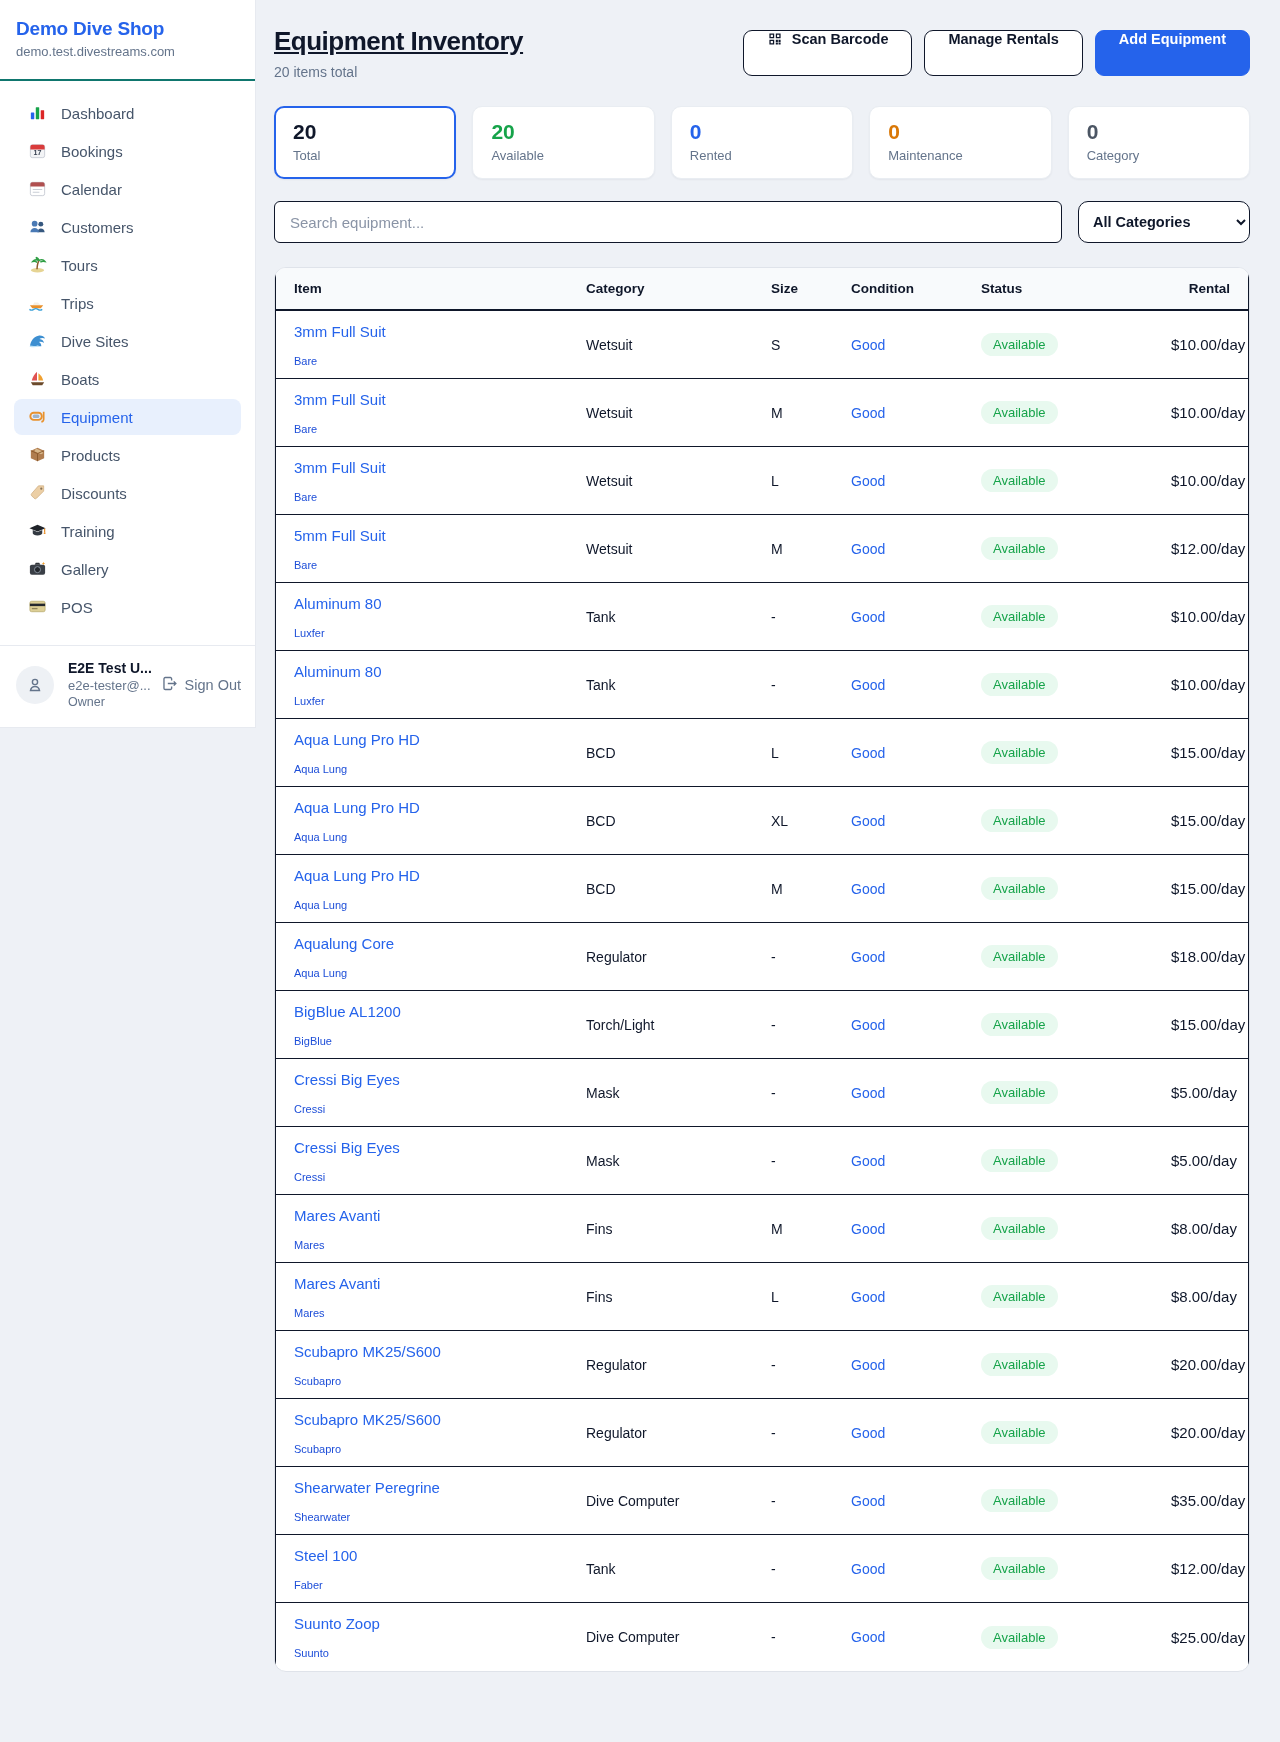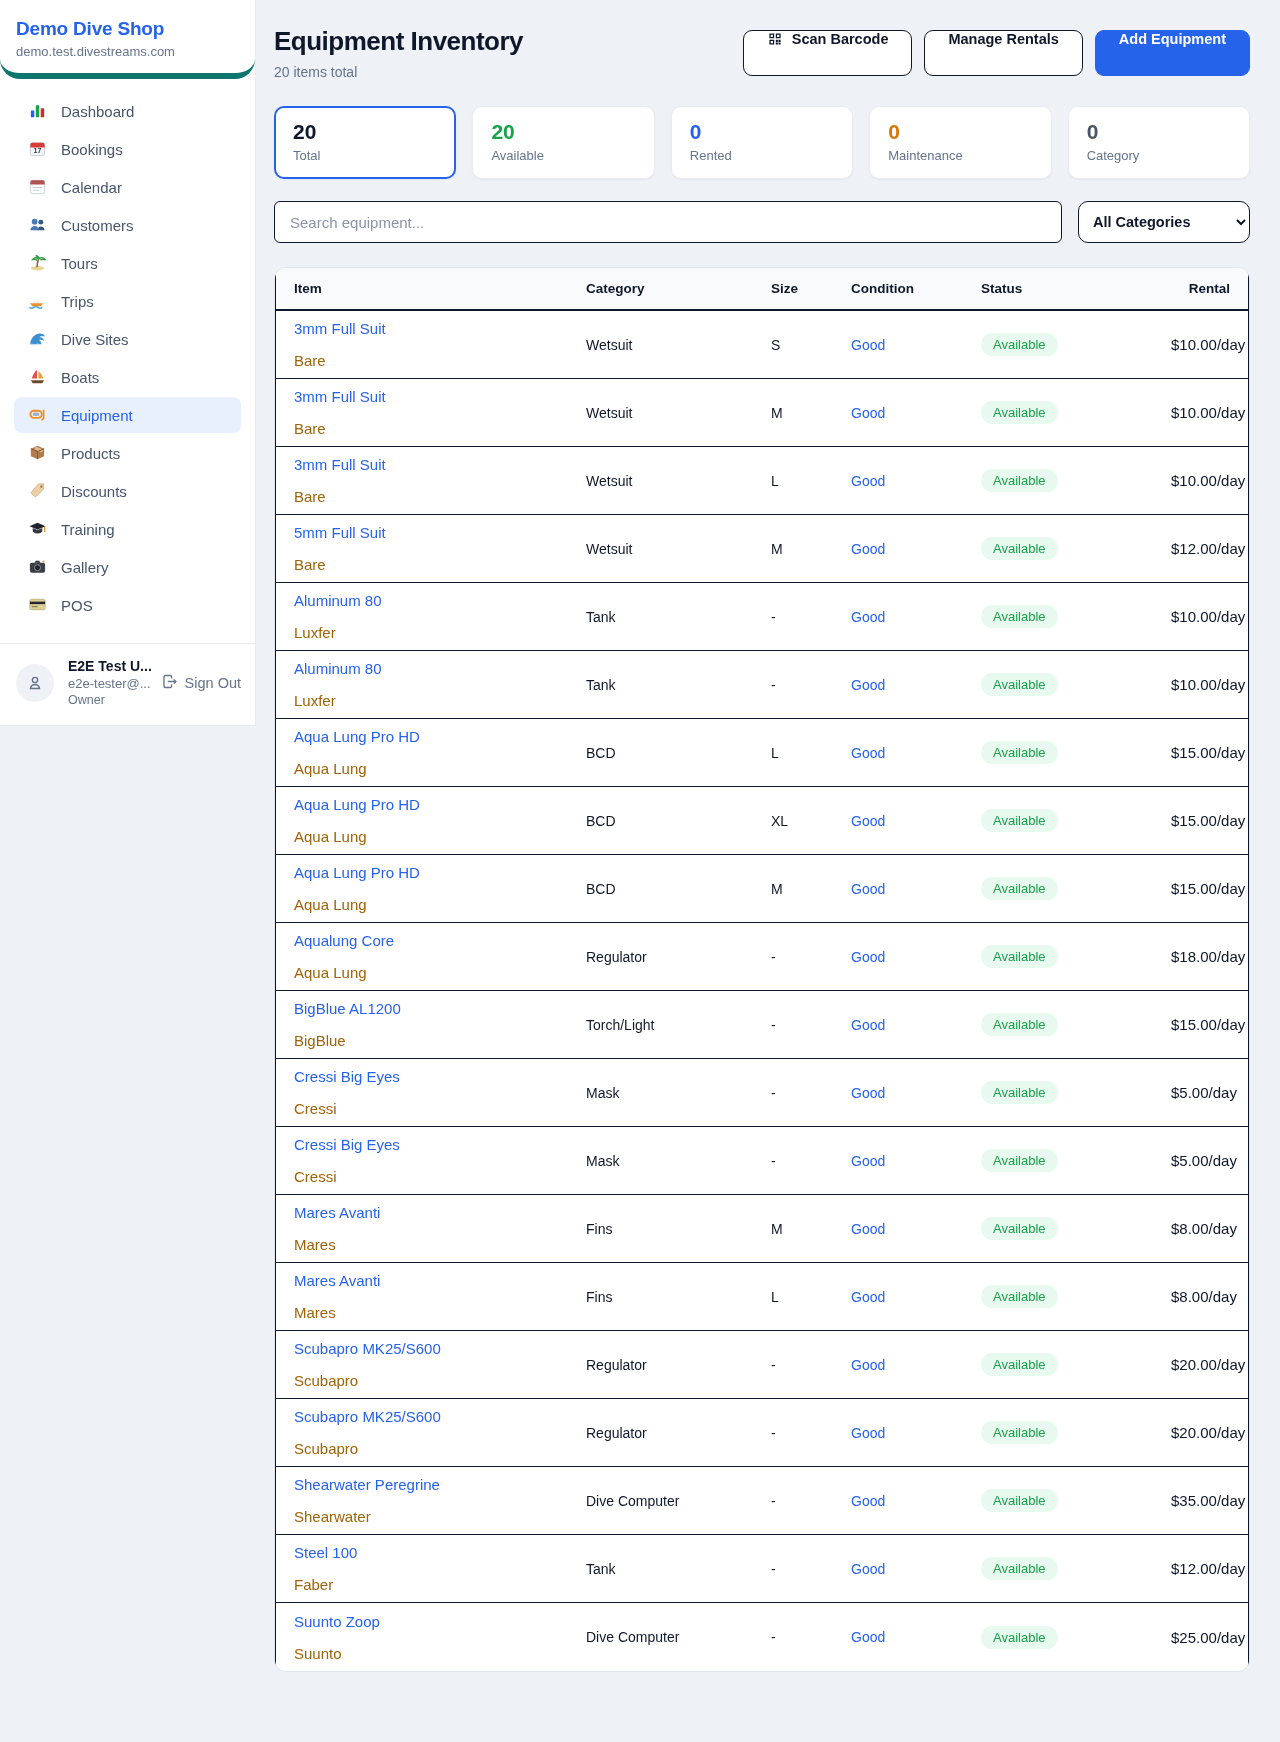--- a/index.html
+++ b/index.html
@@ -12,21 +12,21 @@
     position:relative;
   }
   
   .sidebar {
     position:absolute; top:0; left:0; width:256px;
     background:#fff;
     border-right:1px solid #e7eaf0;
     border-bottom:1px solid #e7eaf0;
     padding-bottom:2px;
   }
-  .brand-block { padding:18px 16px 14px 16px; border-bottom:6px solid #0f766e;border-radius:20px; }
+  .brand-block { padding:18px 16px 20px 16px; border-bottom:2px solid #0f766e; }
   .brand { color:#2563eb; font-size:19px; font-weight:bold; letter-spacing:-0.2px; cursor:pointer; }
   .domain { color:#64748b; font-size:13px; margin-top:4px; }
   .nav { padding:12px 8px 10px 8px; }
   .nav-item {
     display:flex; align-items:center; gap:13px;
     padding:8px 14px; margin:2px 6px; border-radius:8px;
     font-size:15px; color:#46556a; cursor:pointer;
   }
   .nav-item .icon { width:20px; height:20px; display:inline-flex; }
   .nav-item .icon svg { width:19px; height:19px; }
@@ -47,21 +47,21 @@
   .user-role { font-size:12.5px; color:#64748b; margin-top:2px; }
   .signout {
     margin-left:auto; display:flex; align-items:center; gap:7px;
     background:none; border:none; color:#64748b; font-size:14.5px;
     font-family:inherit; cursor:pointer; white-space:nowrap;
   }
   .signout svg { width:17px; height:17px; }
   
   .main { margin-left:256px; padding:26px 30px 34px 18px; }
   .page-header { display:flex; justify-content:space-between; align-items:flex-start; }
-  .page-title { font-size:26px; font-weight:bold; letter-spacing:-0.5px; color:#0f172a; }
+  .page-title { font-size:26px; font-weight:bold; letter-spacing:-0.5px; color:#0f172a;text-decoration:underline; }
   .subtitle { font-size:14px; color:#64748b; margin-top:7px; }
   .header-actions { display:flex; gap:12px; margin-top:4px; }
   .btn {
     height:46px; display:inline-flex; align-items:flex-start; gap:9px;
     padding:0 23px; border-radius:9px; font-size:14.5px; font-weight:600;
     font-family:inherit; cursor:pointer; white-space:nowrap;
   }
   .btn.outline { background:#fff; border:1.5px solid #0f172a; color:#0f172a; }
   .btn.primary { background:#2563eb; border:1.5px solid #2563eb; color:#fff; }
   .btn .bicon { display:inline-flex; } .btn .bicon svg { width:16px; height:16px; }
@@ -100,21 +100,21 @@
   }
   .thead {
     height:43px; background:#f8fafc;
     border-bottom:2px solid #0f172a; border-top:none;
     font-size:13.5px; font-weight:bold; color:#0f172a;
   }
   .thead .h-rental { text-align:right; }
   .trow { min-height:68px; border-bottom:1px solid #0f172a; }
   .trow:last-child { border-bottom:none; }
   .item-name { font-size:15px; font-weight:400; color:#2563eb; text-decoration:none; cursor:pointer; display:inline-block; }
-  .item-brand { font-size:15px; color:#a16207; margin-top:14px; }
+  .item-brand { font-size:11px; color:#1d4ed8; margin-top:14px; }
   .c-cat, .c-size { font-size:14px; color:#0f172a; }
   .c-cond { font-size:14px; color:#2563eb; text-decoration:none; cursor:pointer; }
   .badge {
     display:inline-block; background:#e8f9ef; color:#16a34a;
     font-size:13px; padding:4px 12px; border-radius:999px;
   }
   .c-rental { text-align:right; font-size:15px; color:#0f172a; }
 </style>
 </head>
 <body>

